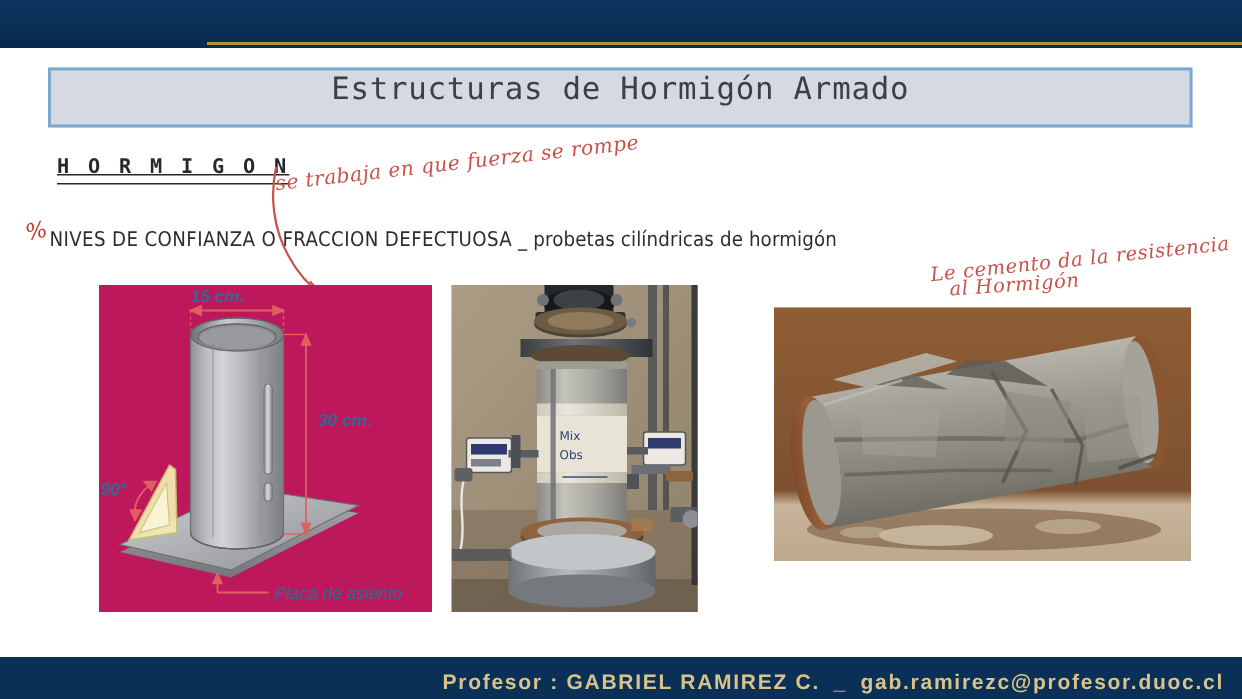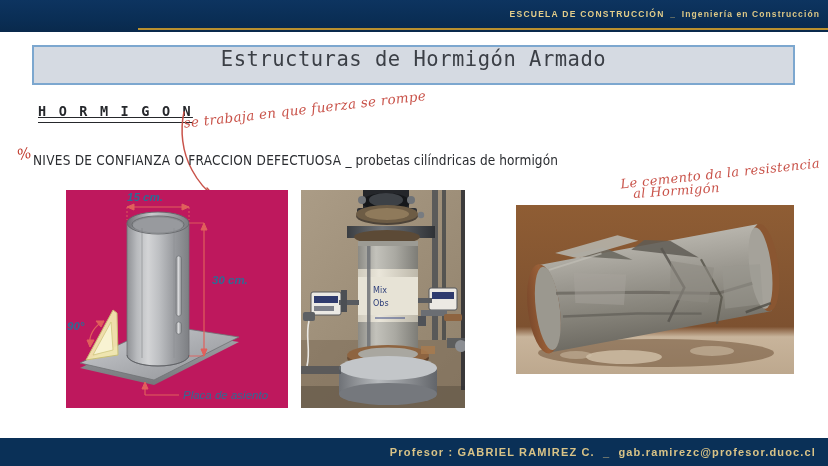--- a/index.html
+++ b/index.html
@@ -164,36 +164,31 @@
 
   
   .footer {
     position: absolute; left: 0; top: 438px;
     width: 828px; height: 28px;
     background: #0a3057;
   }
   .footer-text {
     position: absolute; right: 12px; top: 8px;
     color: #d9c387;
-    font-size: 11px; font-weight: bold;
+    font-size: 14px; font-weight: bold;
     letter-spacing: 1.15px;
     white-space: nowrap;
   }
 </style>
 </head>
 <body>
 
 <div class="header">
   <div class="header-grad"></div>
   <div class="gold-rule"></div>
-  <div class="header-right">
-    <span class="hr-a">ESCUELA DE CONSTRUCCIÓN</span>
-    <span class="hr-sep">_</span>
-    <span class="hr-b">Ingeniería en Construcción</span>
-  </div>
 </div>
 
 <div class="title-box">
   <div class="title-text">Estructuras de Hormigón Armado</div>
 </div>
 
 <div class="section-heading">H O R M I G O N</div>
 
 <svg class="ink" style="left:168px; top:104px; width:140px; height:105px;" viewBox="0 0 140 105">
   <path d="M16 8 C12 26, 14 48, 24 66 C32 81, 40 88, 47 93" fill="none" stroke="#c9534a" stroke-width="1.5" stroke-linecap="round"></path>

